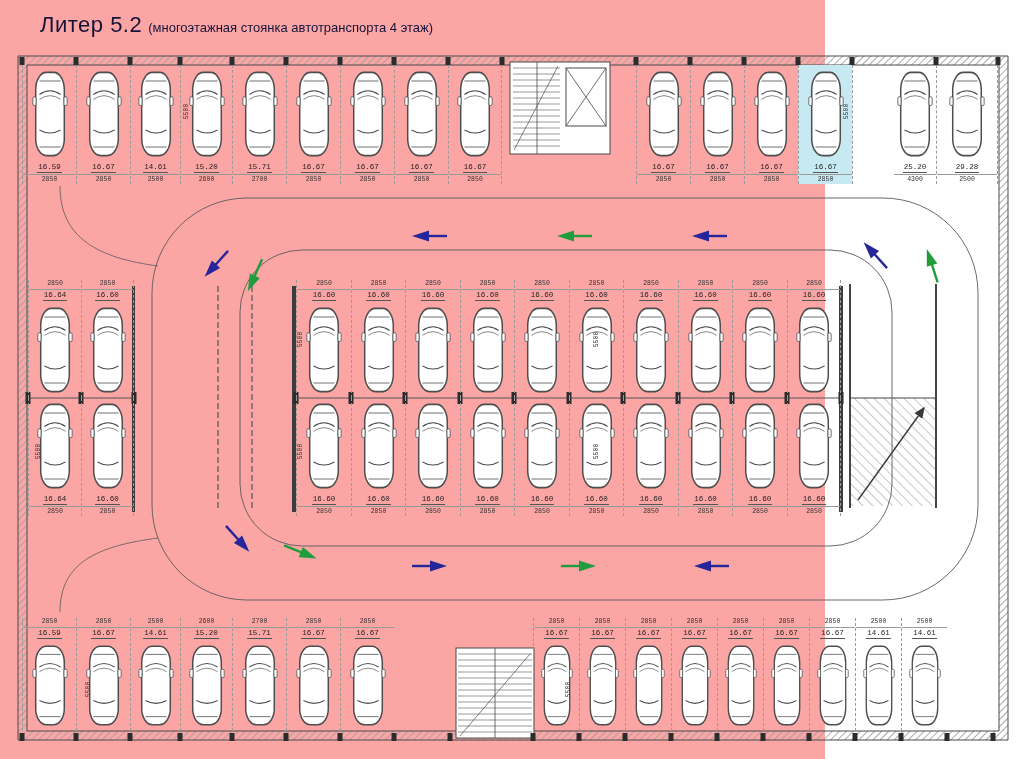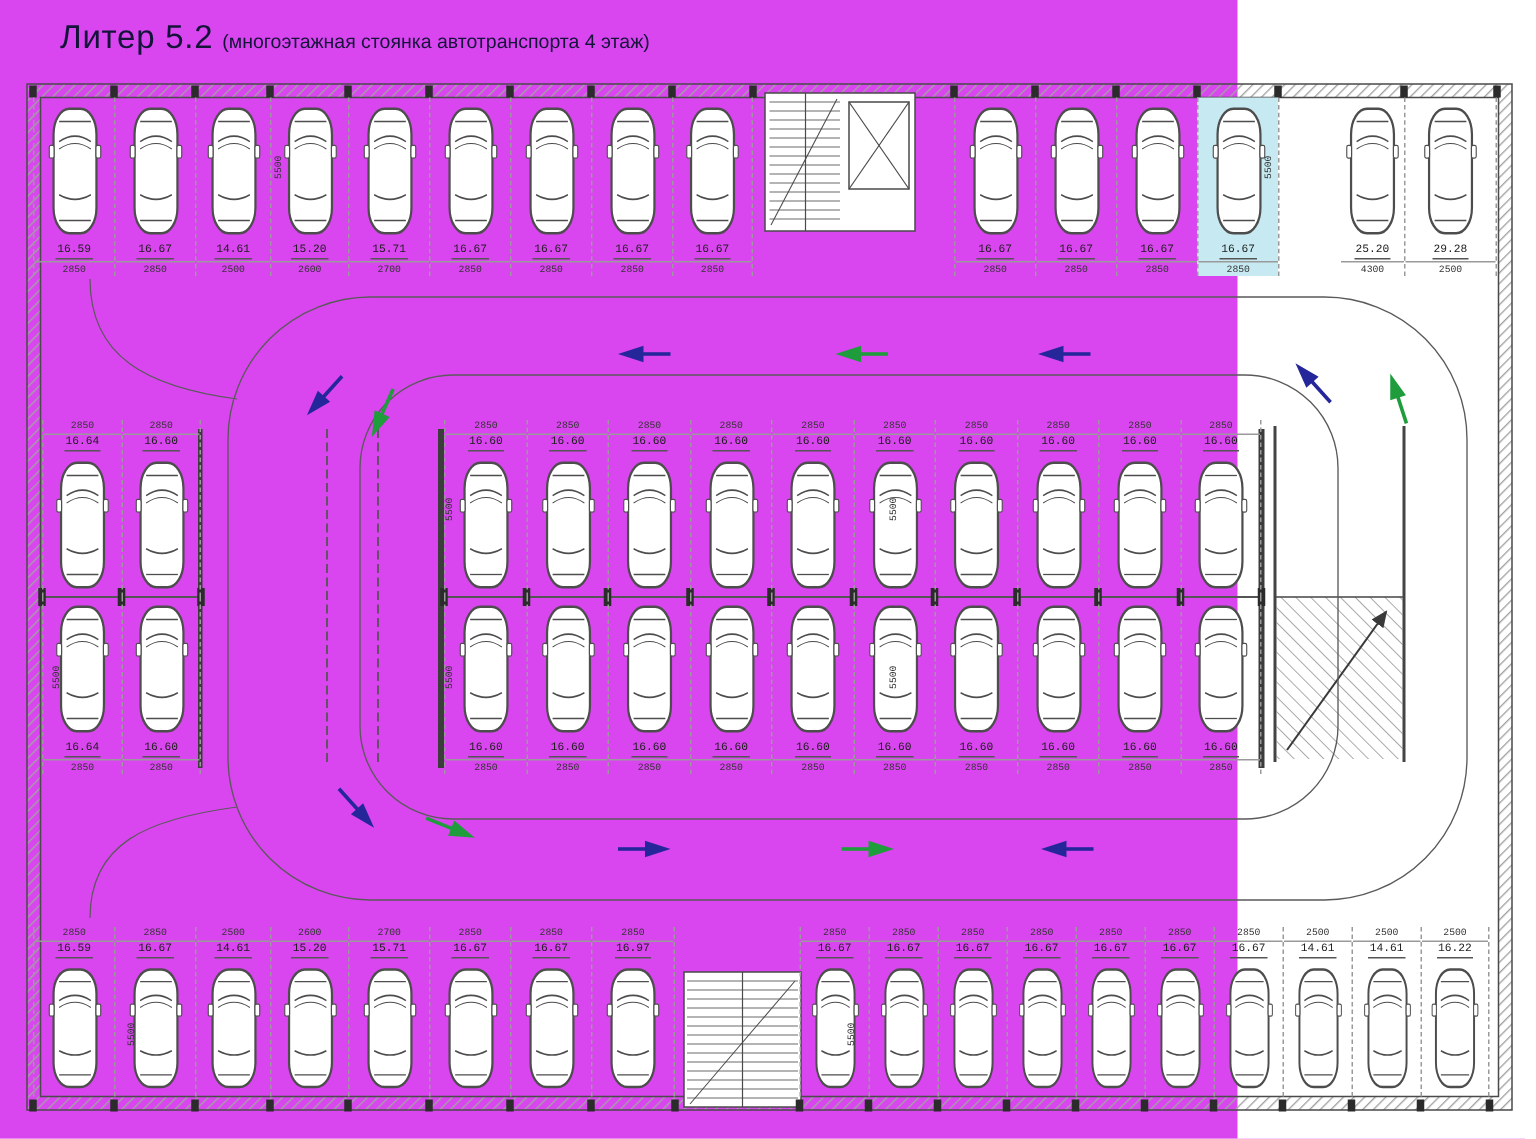--- a/index.html
+++ b/index.html
@@ -1,17 +1,17 @@
 <!DOCTYPE html>
 <html><head>
 <meta charset="utf-8">
 <style>
   html,body{margin:0;padding:0;background:#ffffff;}
   body{width:1024px;height:759px;overflow:hidden;font-family:"Liberation Sans",sans-serif;}
-  #plan{position:relative;width:825px;height:759px;background:#d946ef;}
+  #plan{position:relative;width:825px;height:759px;background:#fca5a5;}
   .title{position:absolute;left:40px;top:12px;font-size:22px;color:#14143a;font-weight:500;letter-spacing:0.5px;white-space:nowrap;}
   .subtitle{font-size:13px;font-weight:400;margin-left:6px;letter-spacing:0;}
   #linework{position:absolute;left:0;top:0;width:1024px;height:759px;pointer-events:none;}
   #stalls,#vdims{position:absolute;left:0;top:0;width:100%;height:100%;pointer-events:none;font-family:Liberation Mono, monospace;}
   .stall{position:absolute;box-sizing:border-box;border-left:1px dashed #9a9a9a;display:flex;flex-direction:column;align-items:center;pointer-events:auto;}
   .stall.last{border-right:1px dashed #9a9a9a;}
   .carwrap{flex:1 1 auto;width:100%;display:flex;align-items:center;justify-content:center;overflow:hidden;padding:2px 0;}
   .area{flex:0 0 auto;font-size:7.5px;line-height:9px;color:#1d1d1d;border-bottom:1px solid #555;padding:0 1px;margin:1px 0;white-space:nowrap;}
   .dim{flex:0 0 auto;width:100%;font-size:6.5px;line-height:8px;color:#333;text-align:center;box-sizing:border-box;}
   .labels-bottom .dim{border-top:1px solid #9a9a9a;padding-top:1px;}
@@ -929,36 +929,20 @@
             <path d="M7 20 Q17 14 27 20" fill="none" stroke="#4d4d4d" stroke-width="0.9"></path>
             <path d="M7 24 Q17 18 27 24" fill="none" stroke="#4d4d4d" stroke-width="0.6"></path>
             <path d="M7 49 Q17 54 27 49" fill="none" stroke="#4d4d4d" stroke-width="0.9"></path>
             <line x1="7" y1="9" x2="27" y2="9" stroke="#4d4d4d" stroke-width="0.7"></line>
             <line x1="7" y1="63" x2="27" y2="63" stroke="#4d4d4d" stroke-width="0.7"></line>
             <rect x="0.8" y="22" width="3" height="7" rx="1" fill="#fff" stroke="#4d4d4d" stroke-width="0.7"></rect>
             <rect x="30.2" y="22" width="3" height="7" rx="1" fill="#fff" stroke="#4d4d4d" stroke-width="0.7"></rect>
           </svg>
         </div>
       </div>
-      <div class="stall labels-top last" style="left: 394px; top: 618px; width: 56px; height: 113px;">
-        <span class="dim">2850</span>
-        <span class="area">16.97</span>
-        <div class="carwrap">
-          <svg width="36" height="83" viewBox="0 0 34 72" preserveAspectRatio="none">
-            <rect x="3.5" y="2" width="27" height="68" rx="10" ry="14" fill="#fff" stroke="#4d4d4d" stroke-width="1.4"></rect>
-            <path d="M7 20 Q17 14 27 20" fill="none" stroke="#4d4d4d" stroke-width="0.9"></path>
-            <path d="M7 24 Q17 18 27 24" fill="none" stroke="#4d4d4d" stroke-width="0.6"></path>
-            <path d="M7 49 Q17 54 27 49" fill="none" stroke="#4d4d4d" stroke-width="0.9"></path>
-            <line x1="7" y1="9" x2="27" y2="9" stroke="#4d4d4d" stroke-width="0.7"></line>
-            <line x1="7" y1="63" x2="27" y2="63" stroke="#4d4d4d" stroke-width="0.7"></line>
-            <rect x="0.8" y="22" width="3" height="7" rx="1" fill="#fff" stroke="#4d4d4d" stroke-width="0.7"></rect>
-            <rect x="30.2" y="22" width="3" height="7" rx="1" fill="#fff" stroke="#4d4d4d" stroke-width="0.7"></rect>
-          </svg>
-        </div>
-      </div>
       <div class="stall labels-top" style="left: 533px; top: 618px; width: 46px; height: 113px;">
         <span class="dim">2850</span>
         <span class="area">16.67</span>
         <div class="carwrap">
           <svg width="32" height="83" viewBox="0 0 34 72" preserveAspectRatio="none">
             <rect x="3.5" y="2" width="27" height="68" rx="10" ry="14" fill="#fff" stroke="#4d4d4d" stroke-width="1.4"></rect>
             <path d="M7 20 Q17 14 27 20" fill="none" stroke="#4d4d4d" stroke-width="0.9"></path>
             <path d="M7 24 Q17 18 27 24" fill="none" stroke="#4d4d4d" stroke-width="0.6"></path>
             <path d="M7 49 Q17 54 27 49" fill="none" stroke="#4d4d4d" stroke-width="0.9"></path>
             <line x1="7" y1="9" x2="27" y2="9" stroke="#4d4d4d" stroke-width="0.7"></line>
@@ -1076,36 +1060,20 @@
             <line x1="7" y1="9" x2="27" y2="9" stroke="#4d4d4d" stroke-width="0.7"></line>
             <line x1="7" y1="63" x2="27" y2="63" stroke="#4d4d4d" stroke-width="0.7"></line>
             <rect x="0.8" y="22" width="3" height="7" rx="1" fill="#fff" stroke="#4d4d4d" stroke-width="0.7"></rect>
             <rect x="30.2" y="22" width="3" height="7" rx="1" fill="#fff" stroke="#4d4d4d" stroke-width="0.7"></rect>
           </svg>
         </div>
       </div>
       <div class="stall labels-top" style="left: 901px; top: 618px; width: 46px; height: 113px;">
         <span class="dim">2500</span>
         <span class="area">14.61</span>
-        <div class="carwrap">
-          <svg width="32" height="83" viewBox="0 0 34 72" preserveAspectRatio="none">
-            <rect x="3.5" y="2" width="27" height="68" rx="10" ry="14" fill="#fff" stroke="#4d4d4d" stroke-width="1.4"></rect>
-            <path d="M7 20 Q17 14 27 20" fill="none" stroke="#4d4d4d" stroke-width="0.9"></path>
-            <path d="M7 24 Q17 18 27 24" fill="none" stroke="#4d4d4d" stroke-width="0.6"></path>
-            <path d="M7 49 Q17 54 27 49" fill="none" stroke="#4d4d4d" stroke-width="0.9"></path>
-            <line x1="7" y1="9" x2="27" y2="9" stroke="#4d4d4d" stroke-width="0.7"></line>
-            <line x1="7" y1="63" x2="27" y2="63" stroke="#4d4d4d" stroke-width="0.7"></line>
-            <rect x="0.8" y="22" width="3" height="7" rx="1" fill="#fff" stroke="#4d4d4d" stroke-width="0.7"></rect>
-            <rect x="30.2" y="22" width="3" height="7" rx="1" fill="#fff" stroke="#4d4d4d" stroke-width="0.7"></rect>
-          </svg>
-        </div>
-      </div>
-      <div class="stall labels-top last" style="left: 947px; top: 618px; width: 46px; height: 113px;">
-        <span class="dim">2500</span>
-        <span class="area">16.22</span>
         <div class="carwrap">
           <svg width="32" height="83" viewBox="0 0 34 72" preserveAspectRatio="none">
             <rect x="3.5" y="2" width="27" height="68" rx="10" ry="14" fill="#fff" stroke="#4d4d4d" stroke-width="1.4"></rect>
             <path d="M7 20 Q17 14 27 20" fill="none" stroke="#4d4d4d" stroke-width="0.9"></path>
             <path d="M7 24 Q17 18 27 24" fill="none" stroke="#4d4d4d" stroke-width="0.6"></path>
             <path d="M7 49 Q17 54 27 49" fill="none" stroke="#4d4d4d" stroke-width="0.9"></path>
             <line x1="7" y1="9" x2="27" y2="9" stroke="#4d4d4d" stroke-width="0.7"></line>
             <line x1="7" y1="63" x2="27" y2="63" stroke="#4d4d4d" stroke-width="0.7"></line>
             <rect x="0.8" y="22" width="3" height="7" rx="1" fill="#fff" stroke="#4d4d4d" stroke-width="0.7"></rect>
             <rect x="30.2" y="22" width="3" height="7" rx="1" fill="#fff" stroke="#4d4d4d" stroke-width="0.7"></rect>

